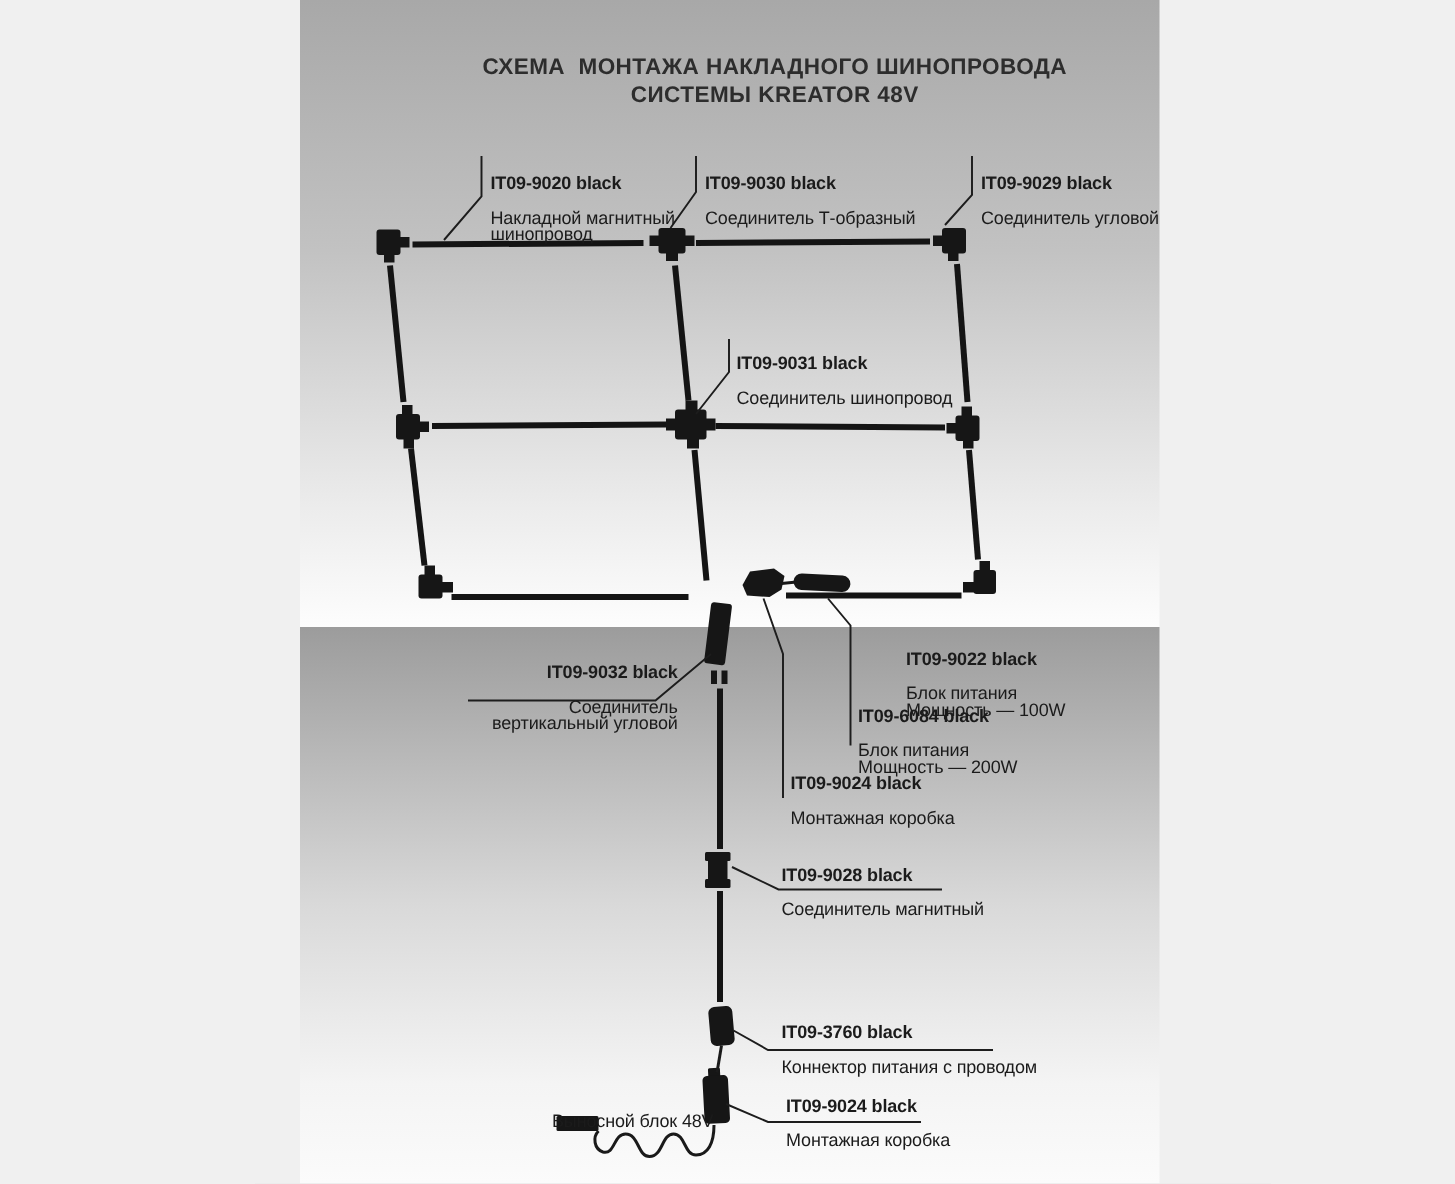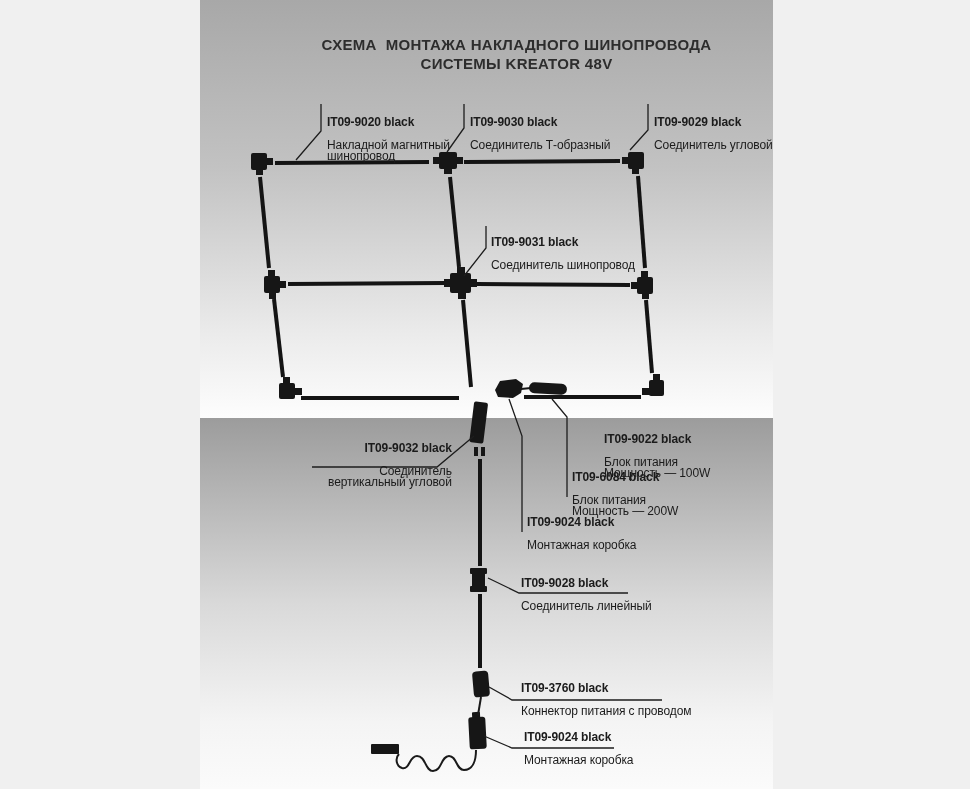--- a/index.html
+++ b/index.html
@@ -202,27 +202,30 @@
 Мощность — 200W</div>
   </div>
 
   <div class="lbl" style="left:527px;top:505px;">
     <div class="code">IT09-9024 black</div>
     <div class="desc">Монтажная коробка</div>
   </div>
 
   <div class="lbl" style="left:521px;top:566px;">
     <div class="code">IT09-9028 black</div>
-    <div class="desc">Соединитель линейный</div>
+    <div class="desc">Соединитель магнитный</div>
   </div>
 
   <div class="lbl" style="left:521px;top:671px;">
     <div class="code">IT09-3760 black</div>
     <div class="desc">Коннектор питания с проводом</div>
   </div>
 
   <div class="lbl" style="left:524px;top:720px;">
     <div class="code">IT09-9024 black</div>
     <div class="desc">Монтажная коробка</div>
   </div>
 
+  <div class="lbl plain" style="left:368px;top:730px;">
+    <div>Выносной блок 48V</div>
+  </div>
 
 </div>
 
 </body></html>

